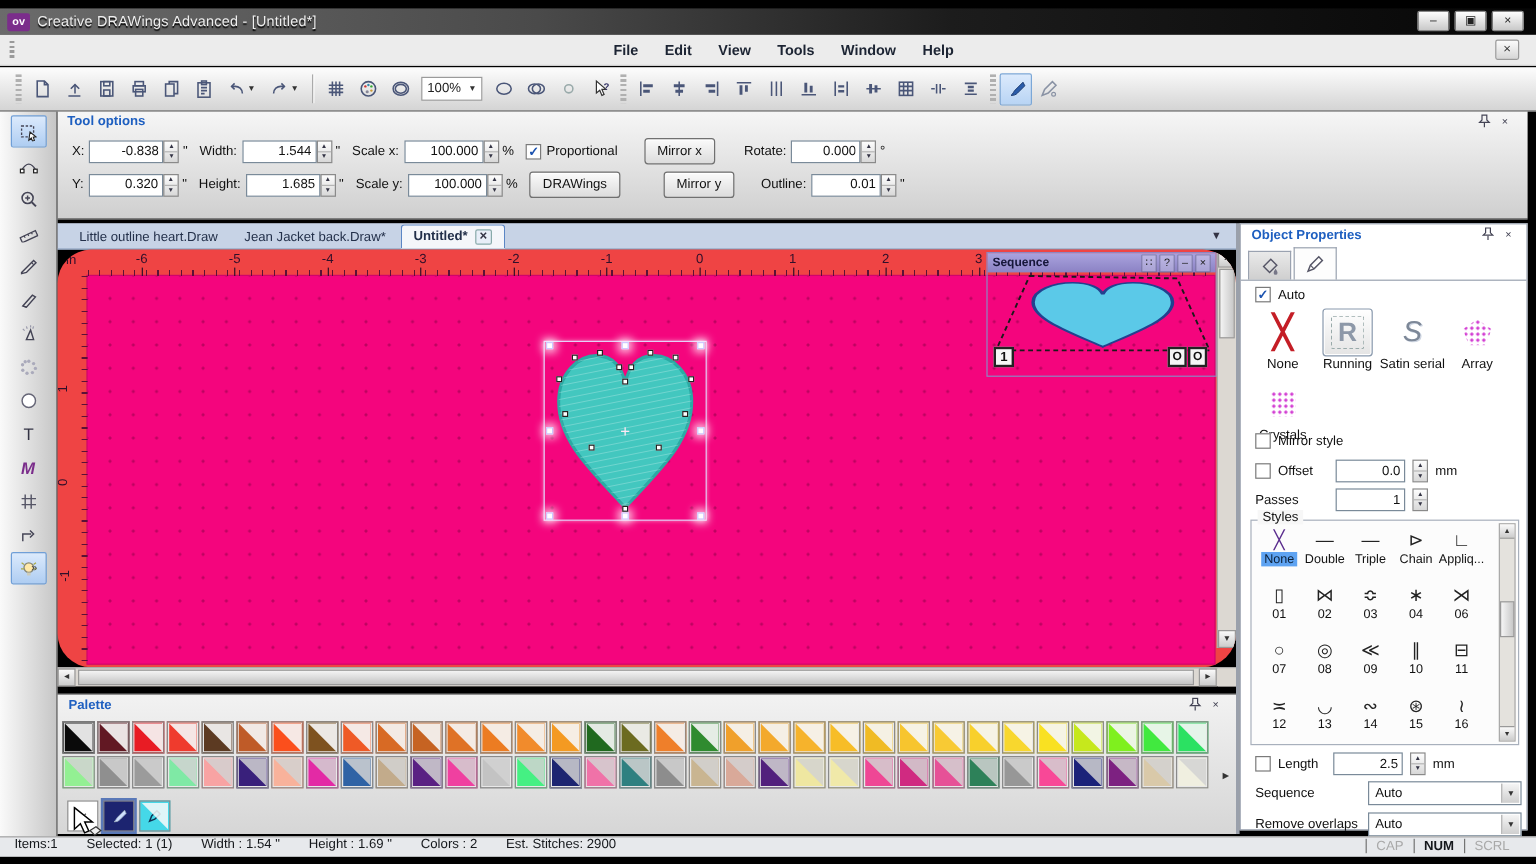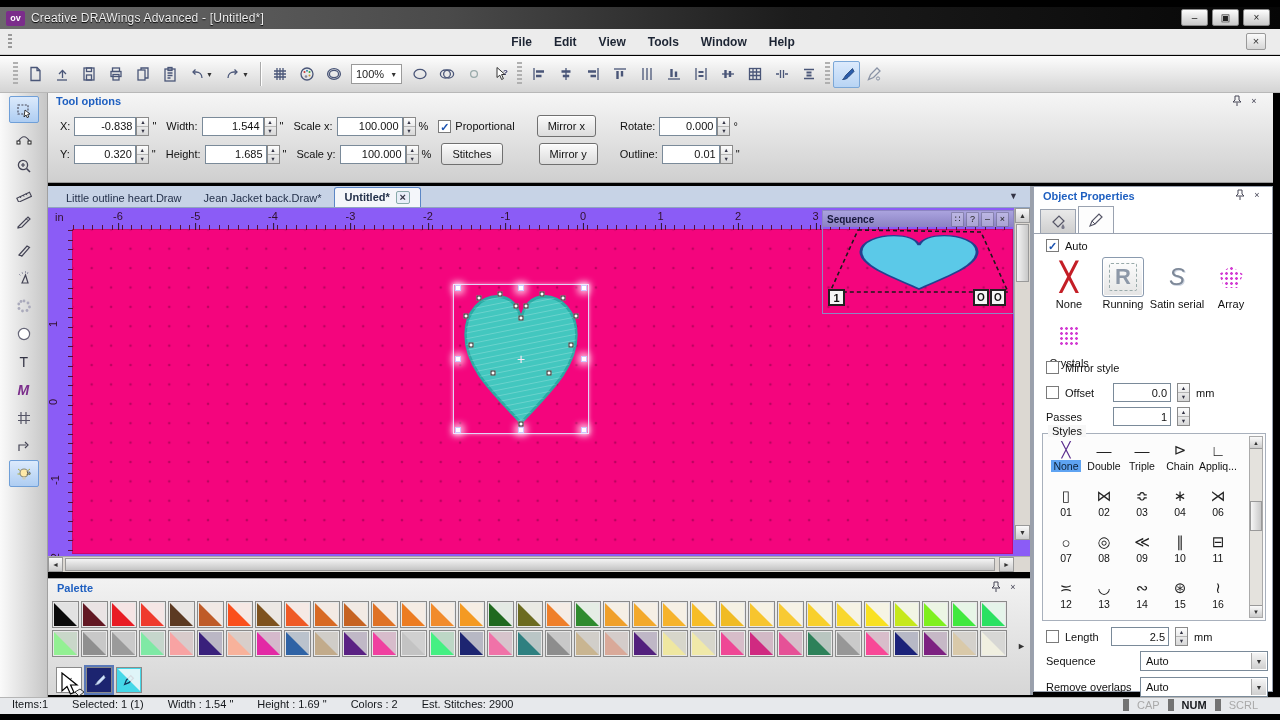--- a/index.html
+++ b/index.html
@@ -86,21 +86,21 @@
   .tabbar{position:absolute;left:48px;top:186px;width:982px;height:22px;background:#c7d3e6;
     border-bottom:1px solid #8fa3c0;display:flex;align-items:flex-end;padding-left:8px;}
   .dtab{font-size:11px;color:#23304a;padding:3px 10px 3px;margin-right:2px;display:flex;
     align-items:flex-start;gap:6px;}
   .dtab.active{background:#f4f6fa;border:1px solid #5b86c5;border-bottom:none;font-weight:bold;
     border-radius:3px 3px 0 0;}
   .dtab .tclose{font-size:11px;color:#334;border:1px solid #8aa;background:#e8eef8;width:14px;
     height:13px;line-height:11px;text-align:center;border-radius:2px;}
   .tabchev{position:absolute;right:12px;top:5px;font-size:9px;color:#334;}
 
-  .canvas{position:absolute;left:48px;top:208px;width:982px;height:348px;background:#8b5cf6;overflow:hidden;}
+  .canvas{position:absolute;left:48px;top:208px;width:982px;height:348px;background:#ef4444;overflow:hidden;border-radius:28px;}
   .fabric{position:absolute;left:25px;top:22px;width:939px;height:323px;background:#f4057d;
     background-image:radial-gradient(rgba(120,0,60,.45) .8px,transparent 1.7px);
     background-size:19.4px 19.4px;background-position:9px 9px;box-shadow:0 0 0 1px #d0046b;}
   .hruler{position:absolute;left:0;top:0;width:964px;height:22px;}
   .hruler::after{content:"";position:absolute;left:25px;right:0;bottom:0;height:5px;
     background:repeating-linear-gradient(90deg,#5a1038 0 1px,transparent 1px 9.7px);}
   .runit{position:absolute;left:7px;top:3px;font-size:11px;color:#30102a;}
   .hlab{position:absolute;top:2px;transform:translateX(-50%);font-size:11px;color:#30102a;}
   .hlab::after{content:"";position:absolute;left:50%;top:13px;width:1px;height:7px;background:#30102a;}
   .vruler{position:absolute;left:0;top:22px;width:25px;height:326px;}
@@ -196,21 +196,21 @@
   .swsp{width:26px;height:26px;border:1px solid #8a8a8a;position:relative;display:flex;
     align-items:center;justify-content:center;font-size:13px;color:#555;}
   .swsp.sel{outline:2px solid #5a79b8;}
   .palarrow{position:absolute;right:4px;top:62px;font-size:9px;color:#333;}
 
   
   .statusbar{position:absolute;left:0;top:697px;width:100%;height:17px;background:#e7e9ec;
     border-top:1px solid #b5b5b5;display:flex;font-size:11px;color:#15181c;}
   .stseg{padding:0 12px;white-space:nowrap;}
   .locks{position:absolute;right:14px;top:1px;display:flex;}
-  .lock{padding:0 8px;border-left:6px solid #737373;color:#a9a9a9;font-size:11px;}
+  .lock{padding:0 8px;border-left:1px solid #737373;color:#a9a9a9;font-size:11px;}
   .lock.on{color:#15181c;font-weight:bold;}
 
   .splitter{position:absolute;left:1030px;top:186px;width:3px;height:509px;background:#9aa0ab;}
   .cursorov{position:absolute;left:58px;top:672px;z-index:50;pointer-events:none;}
 </style>
 </head>
 <body>
 
 <div class="screen">
 
@@ -478,21 +478,21 @@
           <i>▼</i>
         </span>
       <span class="tounit">"</span>
       <span class="tolabel">Scale y:</span>
       <input class="numin" style="width: 66px;" value="100.000">
       <span class="spin">
           <i>▲</i>
           <i>▼</i>
         </span>
       <span class="tounit">%</span>
-      <span class="btn3d" style="margin-right:36px;">Stitches</span>
+      <span class="btn3d" style="margin-right:36px;">DRAWings</span>
       <span class="btn3d">Mirror y</span>
       <span class="tolabel" style="margin-left:22px;">Outline:</span>
       <input class="numin" style="width: 58px;" value="0.01">
       <span class="spin">
           <i>▲</i>
           <i>▼</i>
         </span>
       <span class="tounit">"</span>
     </div>
   </div>

